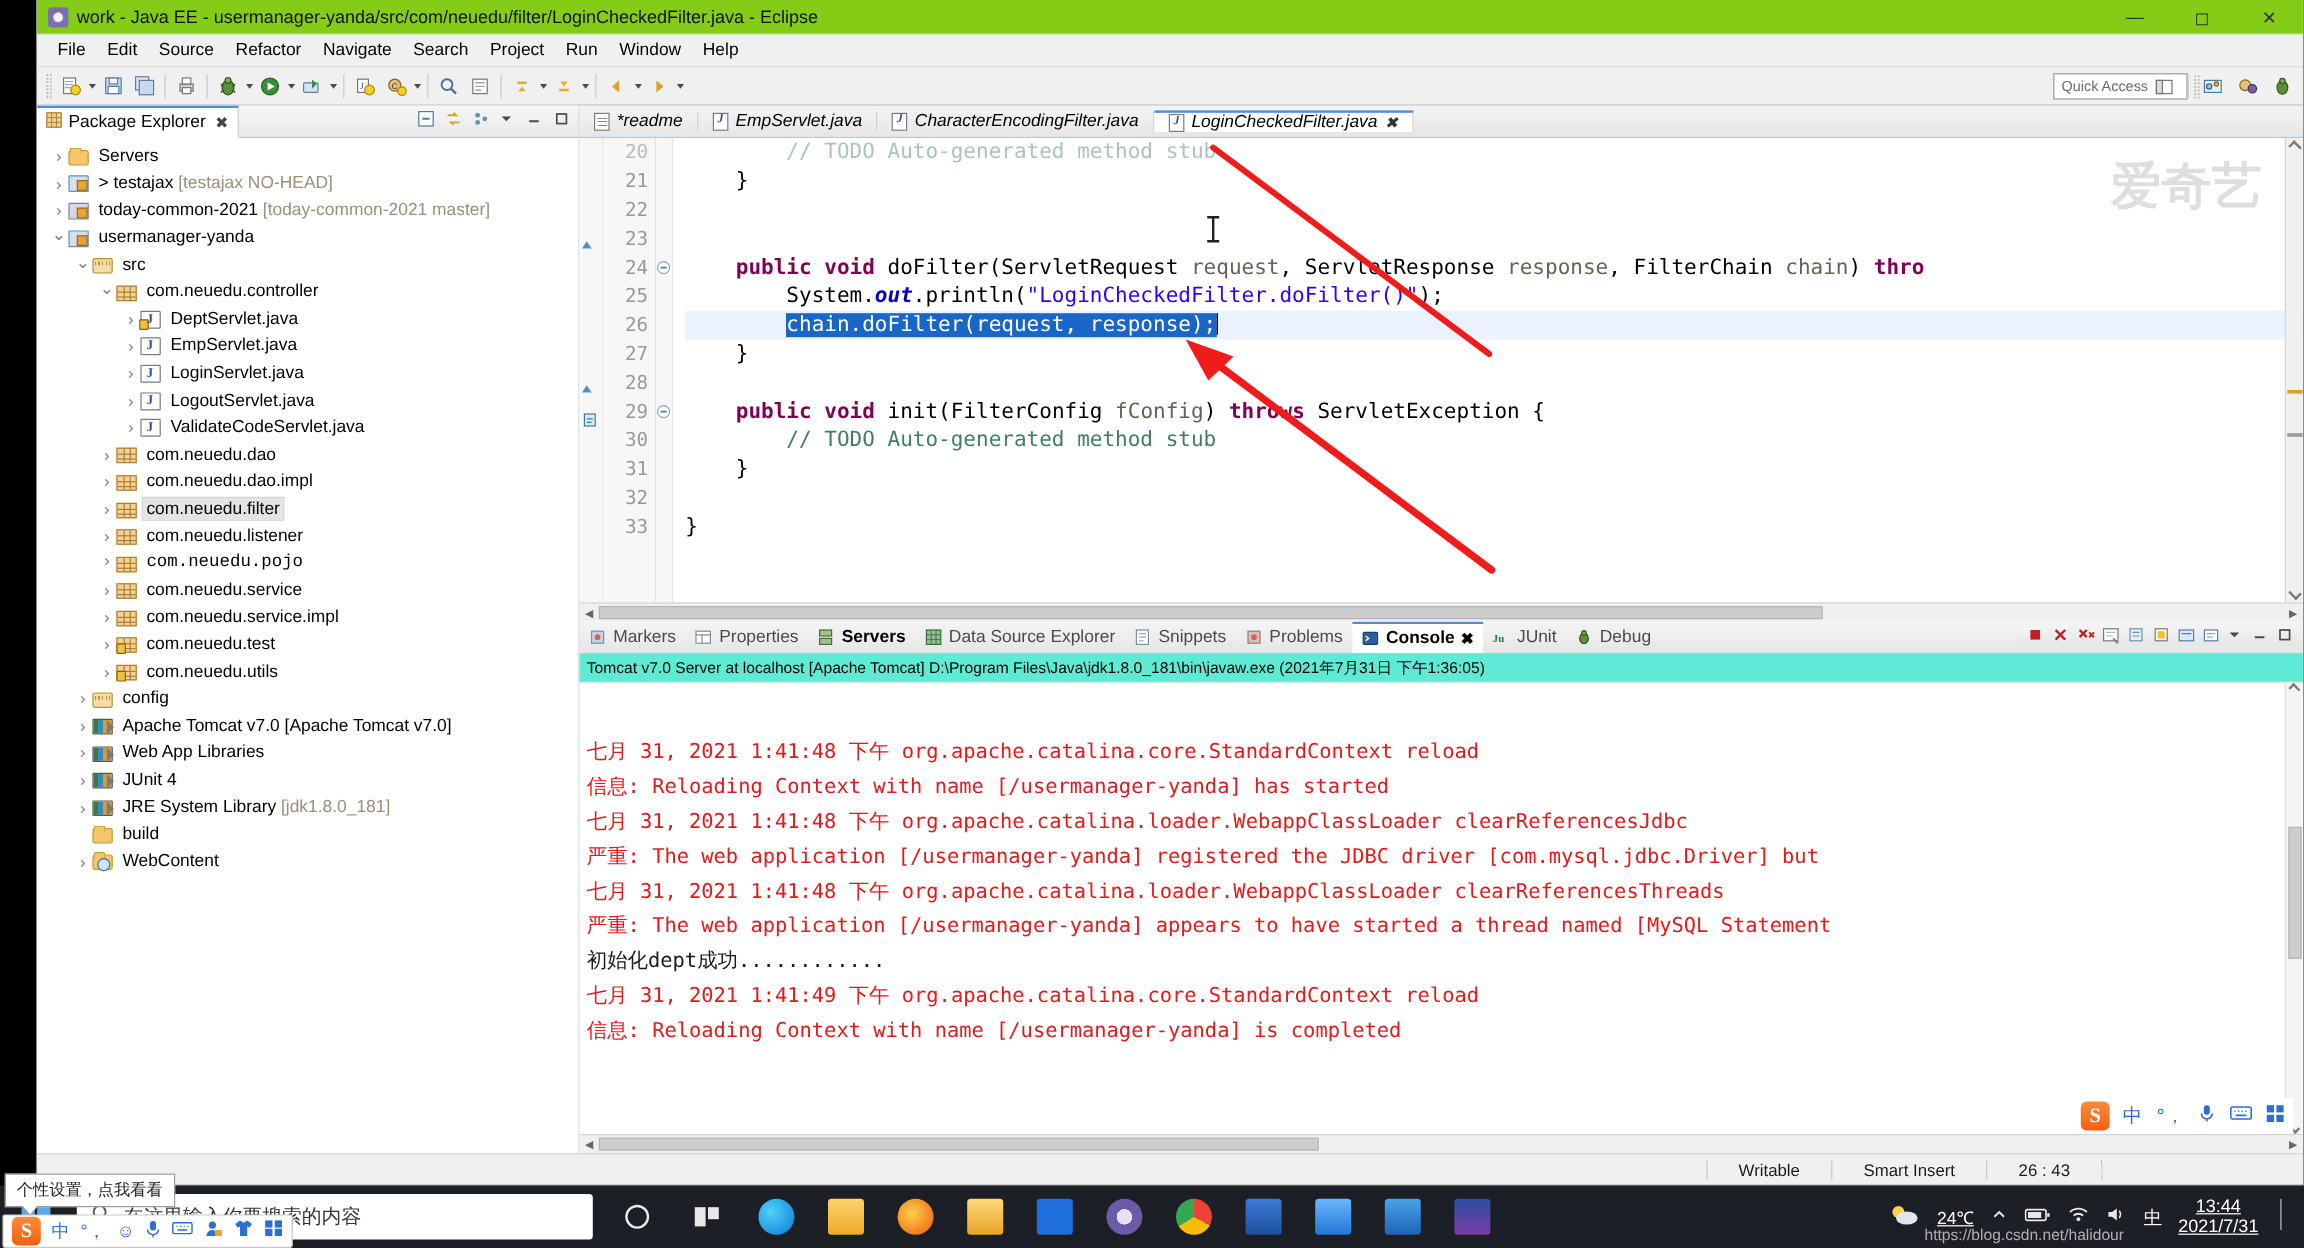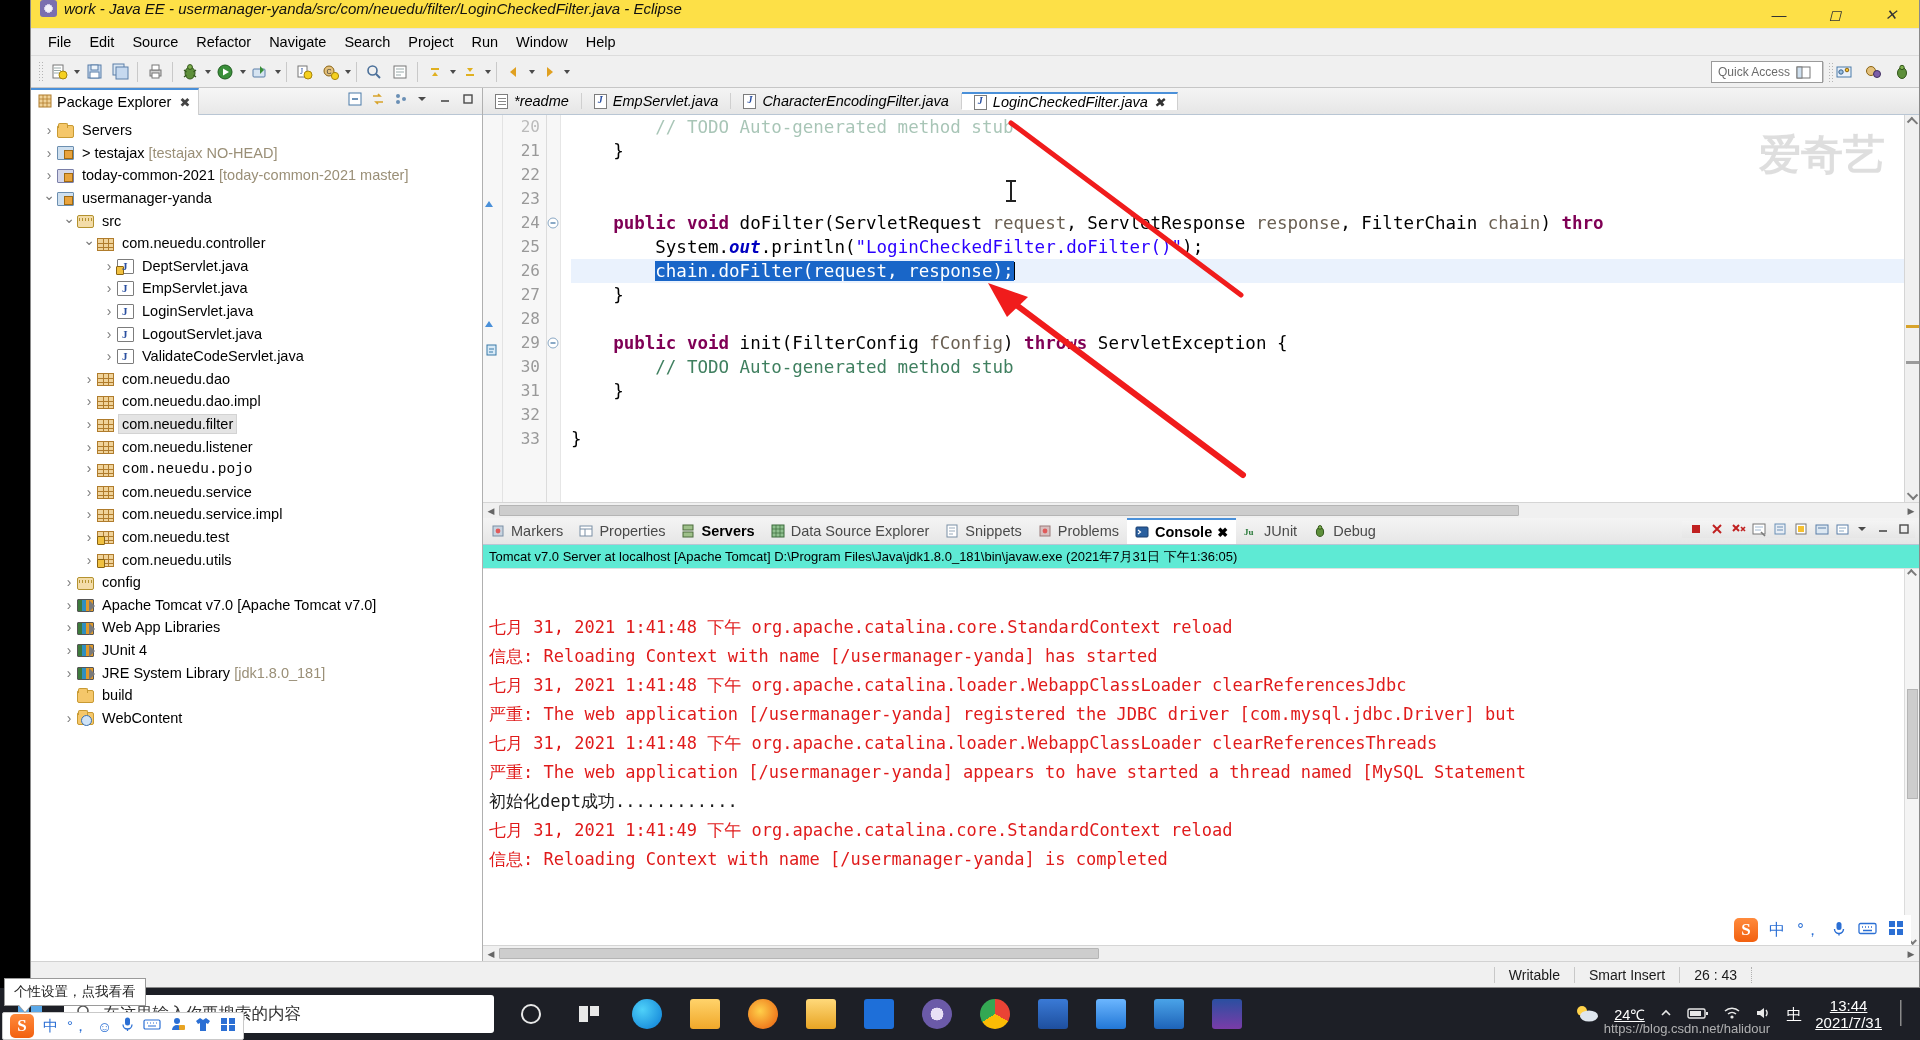--- a/index.html
+++ b/index.html
@@ -22,25 +22,24 @@
     position: absolute;
     left: 30px; top: 0; width: 1890px; height: 988px;
     background: #f0f0f0;
     border: 1px solid #8a8a8a;
     border-top: none;
     display: flex; flex-direction: column;
   }
 
   
   .titlebar {
-    height: 29px; background: #fde047;
-    display: flex; 
+    height: 29px; background: #84cc16;
+    display: flex; align-items: center;
     position: relative;
     border-bottom: 1px solid #e4e4e4;
-    font-style: italic;
   }
   .title-icon {
     width: 17px; height: 17px; margin: 0 7px 0 9px;
     border-radius: 3px;
     background: radial-gradient(circle at 50% 50%, #cfc8e8 0 35%, #7b6fb0 36% 100%);
     position: relative; flex: none;
   }
   .title-icon::after{
     content:""; position:absolute; left:5px; top:5px; width:7px; height:7px;
     border-radius:50%; background:#f3f1fa;
@@ -276,21 +275,21 @@
     padding: 4px 0 0 6px; white-space: pre;
   }
   .cline { height: 29px; line-height: 29px; color: #e01b1b; }
   .cline.dark { color: #1a1a1a; }
 
   
   .statusbar {
     height: 26px; background: #f0f0f0; border-top: 1px solid #d2d2d2;
     display: flex; align-items: center; font-size: 14px; color: #1a1a1a;
   }
-  .sb-cell { padding: 0 14px; border-left: 1px solid #c8c8c8; height: 16px; display:flex; align-items:center;}
+  .sb-cell { padding: 0 26px; border-left: 1px solid #c8c8c8; height: 16px; display:flex; align-items:center;}
   .sb-spacer { flex: 1; }
 
   
   #taskbar {
     position: absolute; left: 0; bottom: 0; width: 1920px; height: 52px;
     background: #1d1f26; display: flex; align-items: center;
   }
   .tb-start { width: 60px; height: 52px; display:flex;align-items:center;justify-content:center;}
   .search-box {
     width: 430px; height: 38px; background: #fff; border-radius: 3px;

